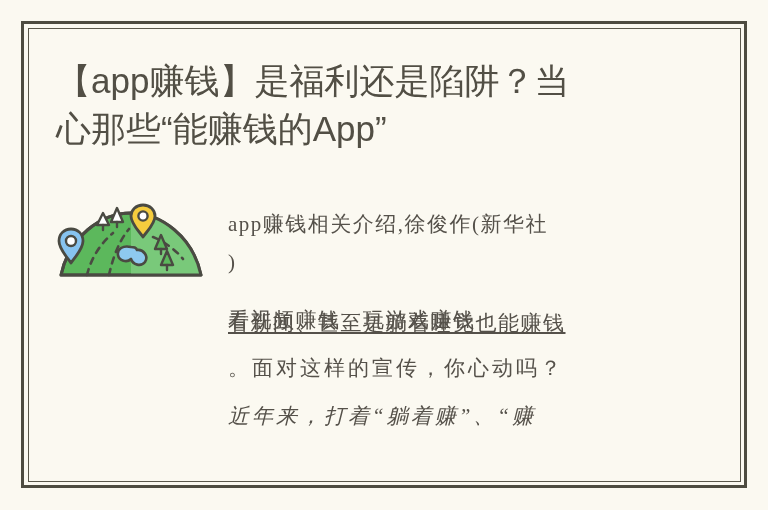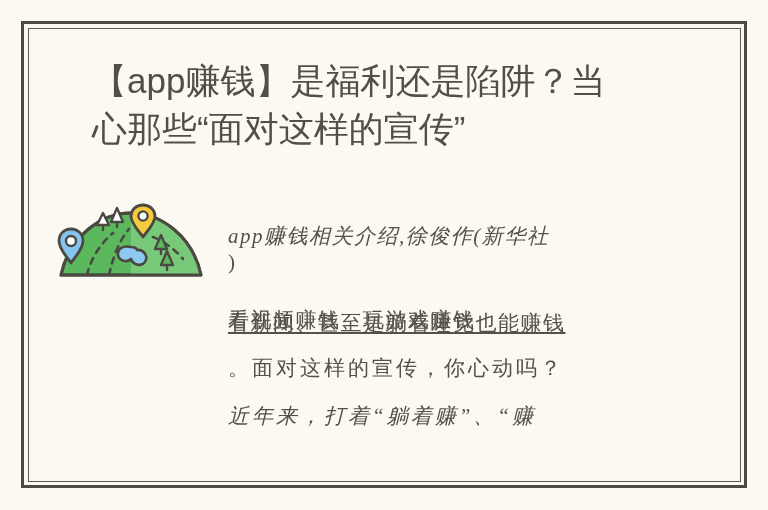--- a/index.html
+++ b/index.html
@@ -46,21 +46,20 @@
     position: absolute;
     left: 56px;
     top: 57px;
     width: 650px;
     color: #524f45;
     font-size: 35px;
     line-height: 48px;
     letter-spacing: 0px;
     font-weight: 400;
     white-space: nowrap;
-    margin-left: 36px;
   }
   .headline-line {
     display: block;
   }
 
   
   .illustration {
     position: absolute;
     left: 57px;
     top: 203px;
@@ -77,38 +76,38 @@
     color: #55514a;
     font-family: "Liberation Serif", serif;
     font-size: 21px;
     letter-spacing: 1.5px;
   }
   .body-line {
     position: absolute;
     left: 0;
     white-space: nowrap;
   }
-  .ln-1 { top: 16px; font-style: italic;  }
+  .ln-1 { top: 4px;  }
   .ln-2 { top: 44px; }
   .ln-3 { top: 100px; }
   .ln-4 { top: 103px; text-decoration: underline; }
   .ln-5 { top: 148px; letter-spacing: 3px; }
   .ln-6 { top: 196px; letter-spacing: 3px; font-style: italic; }
 </style>
 </head>
 <body>
 
 <div id="page">
 
   <div class="frame-outer"></div>
   <div class="frame-inner"></div>
 
   <div class="headline">
     <span class="headline-line">【app赚钱】是福利还是陷阱？当</span>
-    <span class="headline-line">心那些“面对这样的宣传”</span>
+    <span class="headline-line">心那些“能赚钱的App”</span>
   </div>
 
   <div class="illustration">
     <svg width="148" height="78" viewBox="0 0 148 78" xmlns="http://www.w3.org/2000/svg">
 
       <path d="M4 72 C 12 34, 44 10, 74 10 C 104 10, 136 34, 144 72 Z" fill="#5cb85c" stroke="#4a4a42" stroke-width="3" stroke-linejoin="round"></path>
 
       <path d="M74 10 C 104 10, 136 34, 144 72 L 74 72 Z" fill="#79c97a" stroke="none"></path>
 
       <path d="M4 72 C 12 34, 44 10, 74 10 C 104 10, 136 34, 144 72 Z" fill="none" stroke="#4a4a42" stroke-width="3" stroke-linejoin="round"></path>

